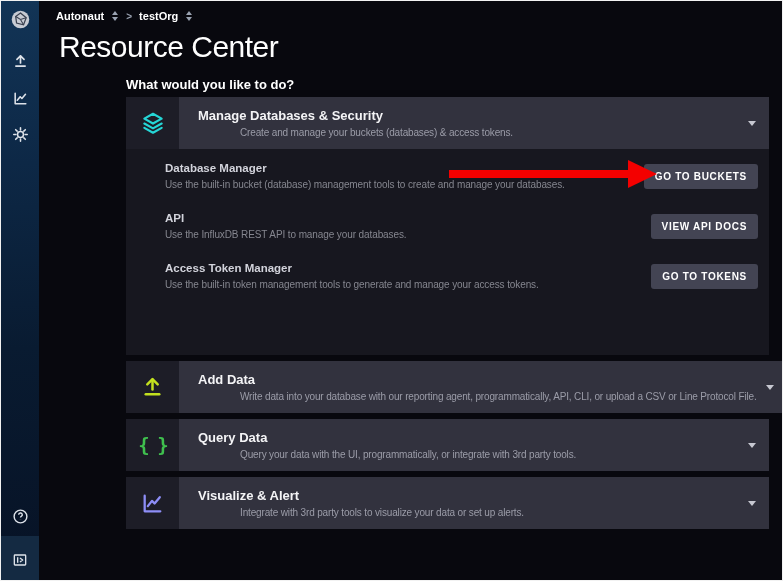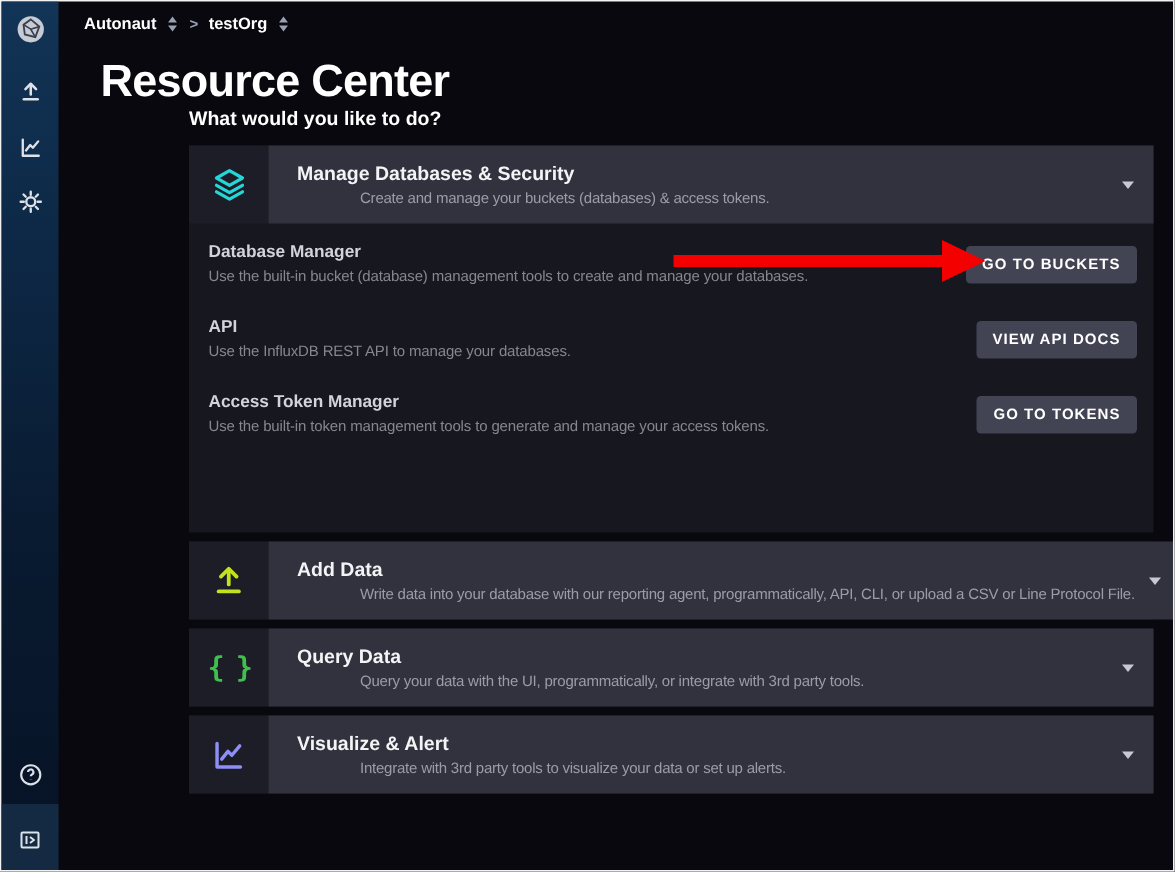--- a/index.html
+++ b/index.html
@@ -31,37 +31,37 @@
   .main { position:absolute; left:38px; top:0; right:0; bottom:0; }
 
   .breadcrumb { position:absolute; left:17px; top:9px; display:flex; align-items:flex-end; gap:7px; }
   .crumb { font-size:11px; font-weight:bold; color:#ffffff; cursor:pointer; }
   .crumb-sep { font-size:10px; font-weight:bold; color:#98a0af; }
   .sorter { display:flex; flex-direction:column; gap:2px; cursor:pointer; padding:1px; }
   .sorter .up   { width:0; height:0; border-left:3px solid transparent; border-right:3px solid transparent; border-bottom:4px solid #9aa2b1; }
   .sorter .down { width:0; height:0; border-left:3px solid transparent; border-right:3px solid transparent; border-top:4px solid #9aa2b1; }
 
   .page-title {
-    position:absolute; left:16px; top:25px; margin:12px;
-    font-size:30px; font-weight:bold; color:#ffffff; letter-spacing:-0.5px;
-  }
-  .prompt { position:absolute; left:87px; top:70px; font-size:13px; font-weight:bold; color:#ffffff; }
+    position:absolute; left:16px; top:25px; margin:4px;
+    font-size:30px; font-weight:normal; color:#ffffff; letter-spacing:-0.5px;
+  }
+  .prompt { position:absolute; left:87px; top:76px; font-size:13px; font-weight:bold; color:#ffffff; }
 
   .cards { position:absolute; left:87px; top:96px; width:643px; }
   .card { background:#17171f; margin-bottom:6px; }
   .card-header { display:flex; height:52px; cursor:pointer;border-radius:19px; }
   .icon-cell { width:53px; flex:0 0 53px; background:#1d1d27; display:flex; align-items:center; justify-content:center; }
   .header-band { flex:1; background:#32323e; padding:0 14px 0 19px; display:flex; flex-direction:column; justify-content:center; position:relative; }
   .card-title { font-size:13px; font-weight:bold; color:#f4f4f6; margin-bottom:4px; }
   .card-desc { font-size:10px; color:#9b9ca8; white-space:nowrap; overflow:hidden; letter-spacing:-0.15px; padding-right:16px;margin-left:42px; }
   .caret { position:absolute; right:13px; top:50%; margin-top:-2px; width:0; height:0;
     border-left:4px solid transparent; border-right:4px solid transparent; border-top:5px solid #c7c8d1; }
 
   .card-body { padding:2px 11px 4px 13px; }
-  .resource-row { height:50px; display:flex; align-items:center; justify-content:space-between; }
+  .resource-row { height:50px; display:flex; align-items:center; justify-content:space-between;margin-left:26px; }
   .row-title { font-size:11.5px; font-weight:bold; color:#d2d3db; margin-bottom:5px; }
   .row-desc { font-size:10px; color:#85868f; letter-spacing:-0.1px; }
   .btn {
     background:#434453; color:#ffffff; border:none; border-radius:3px;
     font-family:"Liberation Sans", sans-serif;
     font-size:10px; font-weight:bold; letter-spacing:0.7px;
     padding:7px 11px; white-space:nowrap; cursor:pointer;
   }
 
   .braces-glyph { font-family:"DejaVu Sans Mono", monospace; font-size:19px; font-weight:bold; color:#3fbf4e; letter-spacing:-2px; }

